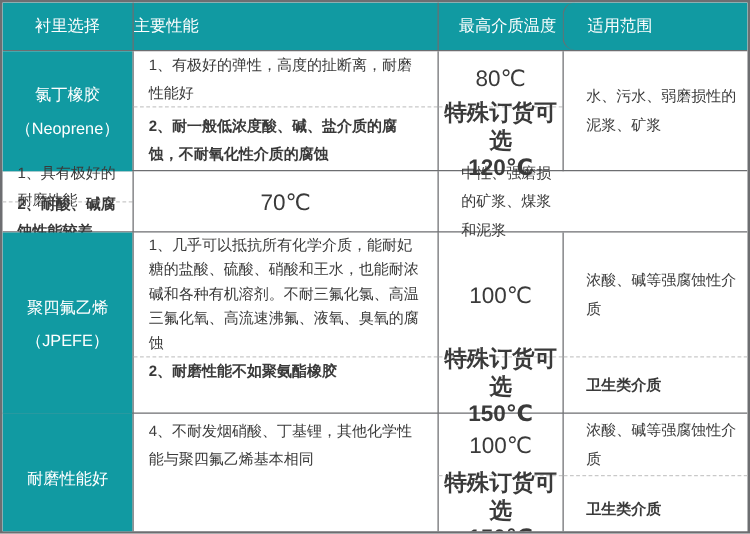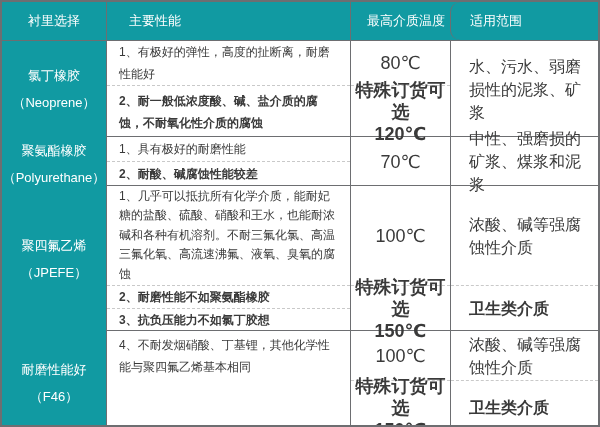--- a/index.html
+++ b/index.html
@@ -17,21 +17,21 @@
     background:#fff;
     font-family:"Liberation Sans","DejaVu Sans",sans-serif;
     color:var(--text);
     overflow:hidden;
   }
   .thead{
     display:grid;grid-template-columns:104px 244px 100px 148px;
     height:38px;background:var(--accent);color:var(--header-text);
     font-size:13px;
   }
-  .hcell{display:flex;align-items:center;padding-left:22px;}
+  .hcell{display:flex;align-items:center;padding-left:0;}
   .hcell.c1{justify-content:center;padding-left:0;}
   .hcell.c3{padding-left:16px;}
   .hcell.c4{padding-left:19px;border-radius:10px;}
   .hcell + .hcell{border-left:1px solid var(--border);}
   .trow{
     display:grid;grid-template-columns:104px 244px 100px 148px;
     border-top:1px solid var(--border);
   }
   .trow > div + div{border-left:1px solid var(--border);}
   .mat{
@@ -39,21 +39,21 @@
     display:flex;flex-direction:column;align-items:center;justify-content:center;
     font-size:13px;line-height:27px;text-align:center;
   }
   .stack{display:flex;flex-direction:column;}
   .sub + .sub{border-top:1px dashed var(--dashed);font-weight:bold;}
   .perf-item{display:flex;align-items:center;padding:0 10px 0 12px;font-size:12px;}
   .perf-item span{line-height:22px;}
   .perf-item.tight span{line-height:19.4px;}
   .temp-cell{display:flex;flex-direction:column;align-items:center;justify-content:center;font-size:18px;text-align:center;}
   .temp-cell span{line-height:22px;}
-  .range-cell{display:flex;flex-direction:column;justify-content:center;padding:0 8px 0 18px;font-size:16px;}
+  .range-cell{display:flex;flex-direction:column;justify-content:center;padding:0 8px 0 18px;font-size:12px;}
   .range-cell span{line-height:23px;}
 </style>
 </head>
 <body>
 
 <div class="page">
 
   <div class="thead">
     <div class="hcell c1">衬里选择</div>
     <div class="hcell c2">主要性能</div>
@@ -84,24 +84,20 @@
         </div>
     </div>
     <div class="stack">
       <div class="sub range-cell" style="height:96px">
           <span>水、污水、弱磨损性的泥浆、矿浆</span>
         </div>
     </div>
   </div>
 
   <div class="trow" style="height:49px">
-    <div class="mat">
-      <div>聚氨酯橡胶</div>
-      <div>（Polyurethane）</div>
-    </div>
     <div class="stack">
       <div class="sub perf-item" style="height:24px">
           <span>1、具有极好的耐磨性能</span>
         </div>
       <div class="sub perf-item" style="height:25px">
           <span>2、耐酸、碱腐蚀性能较差</span>
         </div>
     </div>
     <div class="stack">
       <div class="sub temp-cell" style="height:49px">
@@ -120,23 +116,20 @@
       <div>聚四氟乙烯</div>
       <div>（JPEFE）</div>
     </div>
     <div class="stack">
       <div class="sub perf-item tight" style="height:99px">
           <span>1、几乎可以抵抗所有化学介质，能耐妃糖的盐酸、硫酸、硝酸和王水，也能耐浓碱和各种有机溶剂。不耐三氟化氯、高温三氟化氧、高流速沸氟、液氧、臭氧的腐蚀</span>
         </div>
       <div class="sub perf-item" style="height:23px">
           <span>2、耐磨性能不如聚氨酯橡胶</span>
         </div>
-      <div class="sub perf-item" style="height:23px">
-          <span>3、抗负压能力不如氯丁胶想</span>
-        </div>
     </div>
     <div class="stack">
       <div class="sub temp-cell" style="height:99px">
           <span>100℃</span>
         </div>
       <div class="sub temp-cell" style="height:46px">
           <span>特殊订货可选</span>
           <span>150℃</span>
         </div>
     </div>
@@ -146,21 +139,20 @@
         </div>
       <div class="sub range-cell" style="height:46px">
           <span>卫生类介质</span>
         </div>
     </div>
   </div>
 
   <div class="trow" style="height:103px">
     <div class="mat">
       <div>耐磨性能好</div>
-      <div>（F46）</div>
     </div>
     <div class="stack">
       <div class="sub perf-item" style="height:49px">
           <span>4、不耐发烟硝酸、丁基锂，其他化学性能与聚四氟乙烯基本相同</span>
         </div>
     </div>
     <div class="stack">
       <div class="sub temp-cell" style="height:49px">
           <span>100℃</span>
         </div>

